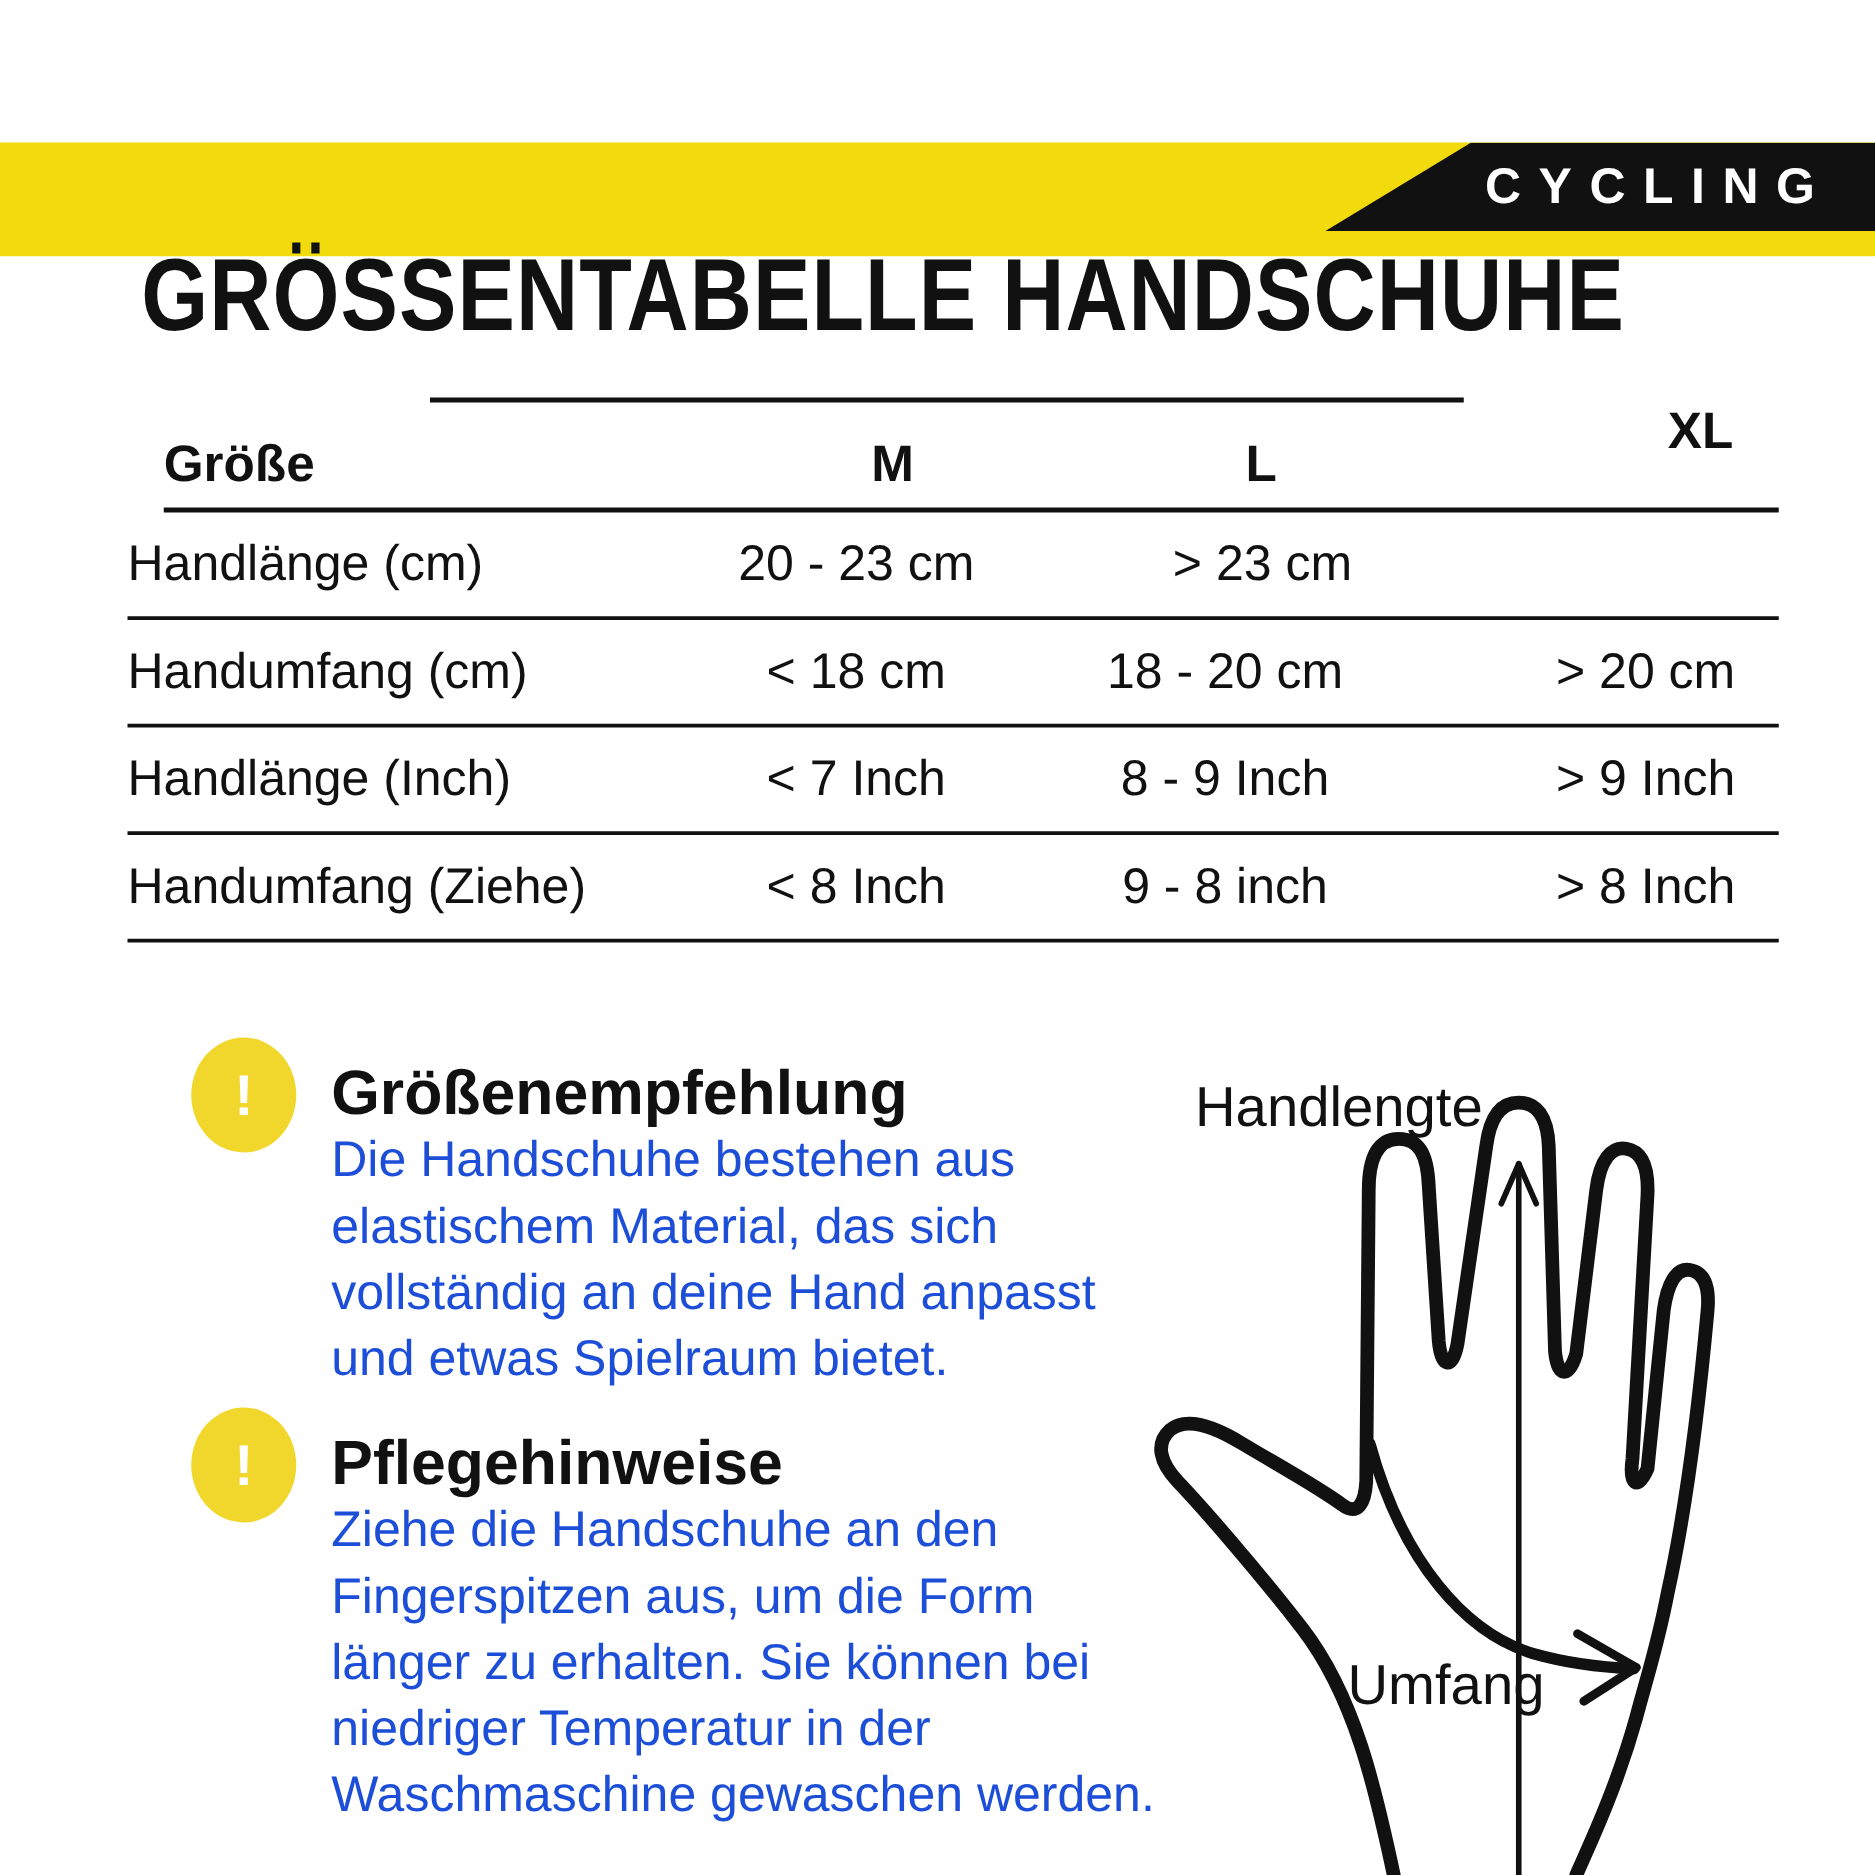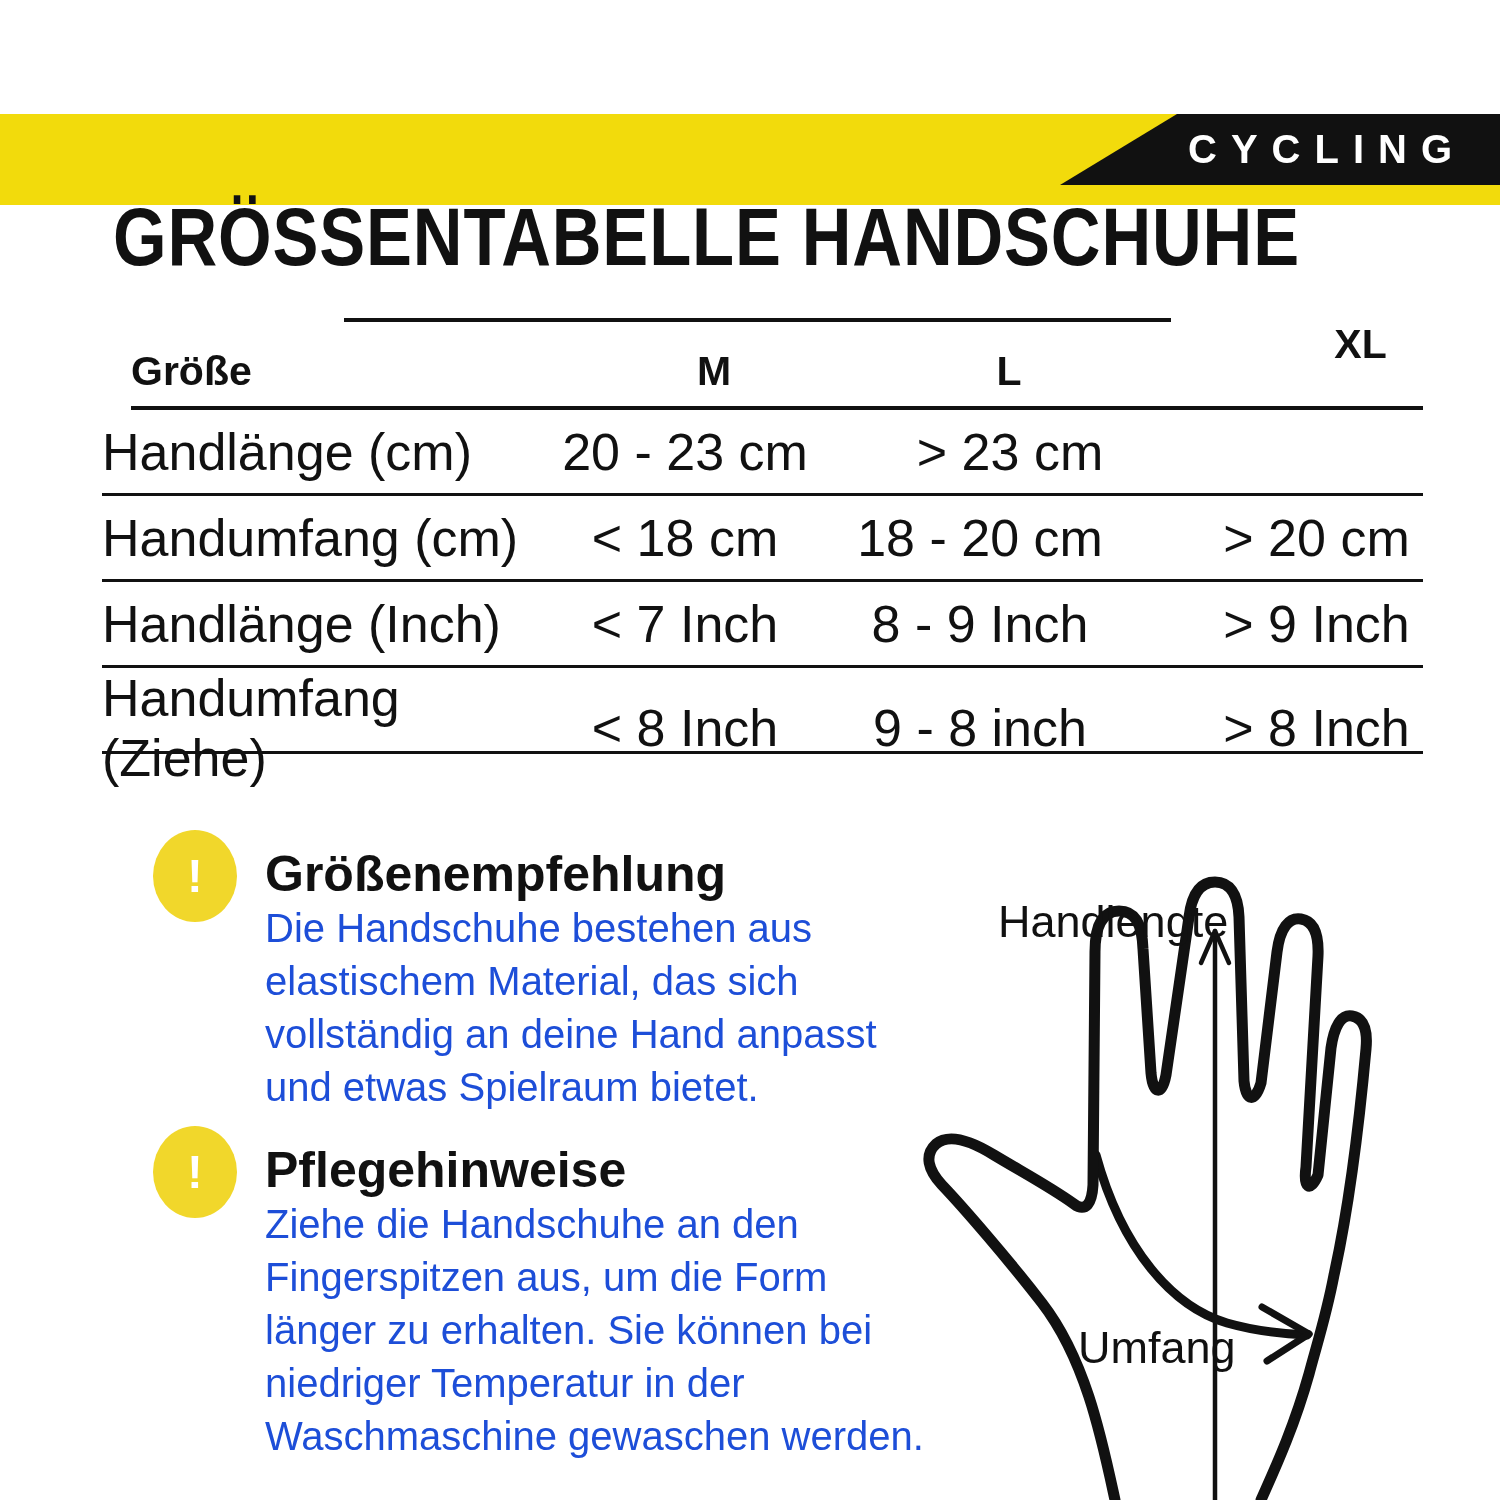--- a/index.html
+++ b/index.html
@@ -25,21 +25,21 @@
   .title > span { display:inline-block; transform:scaleX(0.84); letter-spacing:1px; }
   .title-underline { position:absolute; left:344px; top:318px; width:827px; height:4px;
            background:var(--ink,#111111); }
 
   
   .size-table { position:absolute; left:102px; top:336px; width:1321px; }
   .t-row { display:grid; grid-template-columns:458px 250px 340px 273px;
            align-items:center; }
   .t-head { height:74px; border-bottom:4px solid var(--ink,#111111); font-weight:bold;margin-left:29px; }
   .t-body-row { height:86px; border-bottom:3px solid var(--ink,#111111); }
-  .cell { font-size:52px; }
+  .cell { font-size:40px; }
   .c0 { text-align:left; }
   .c1, .c2, .c3 { text-align:center; }
   .c3 { transform:translateX(30px); }
   .t-head .cell { font-size:41px; }
   .t-head .c3 { transform:translate(45px,-27px); }
 
   
   .note-icon { position:absolute; left:153px; width:84px; height:92px;
            border-radius:50%; background:var(--icon_yellow,#F1D72B);
            color:#ffffff; display:flex; align-items:center; justify-content:center;
@@ -51,21 +51,21 @@
   .nt-2 { top:1141px; }
   .note-body { position:absolute; left:265px; font-size:40px; line-height:53px;
            white-space:pre-line; color:#1d4ed8; }
   .nb-1 { top:902px; }
   .nb-2 { top:1198px; }
 
   
   .hand-svg { position:absolute; left:890px; top:855px; width:610px; height:645px; }
   .diag-label { position:absolute; font-size:45px; color:var(--ink,#111111);
            white-space:nowrap; }
-  .lbl-length { left:998px; top:860px;margin-top:36px; }
+  .lbl-length { left:956px; top:860px; }
   .lbl-girth  { left:1078px; top:1322px; }
 </style>
 </head>
 <body>
 
 <div class="banner">
   <div class="banner-black">
     <span class="brand">CYCLING</span>
   </div>
 </div>

